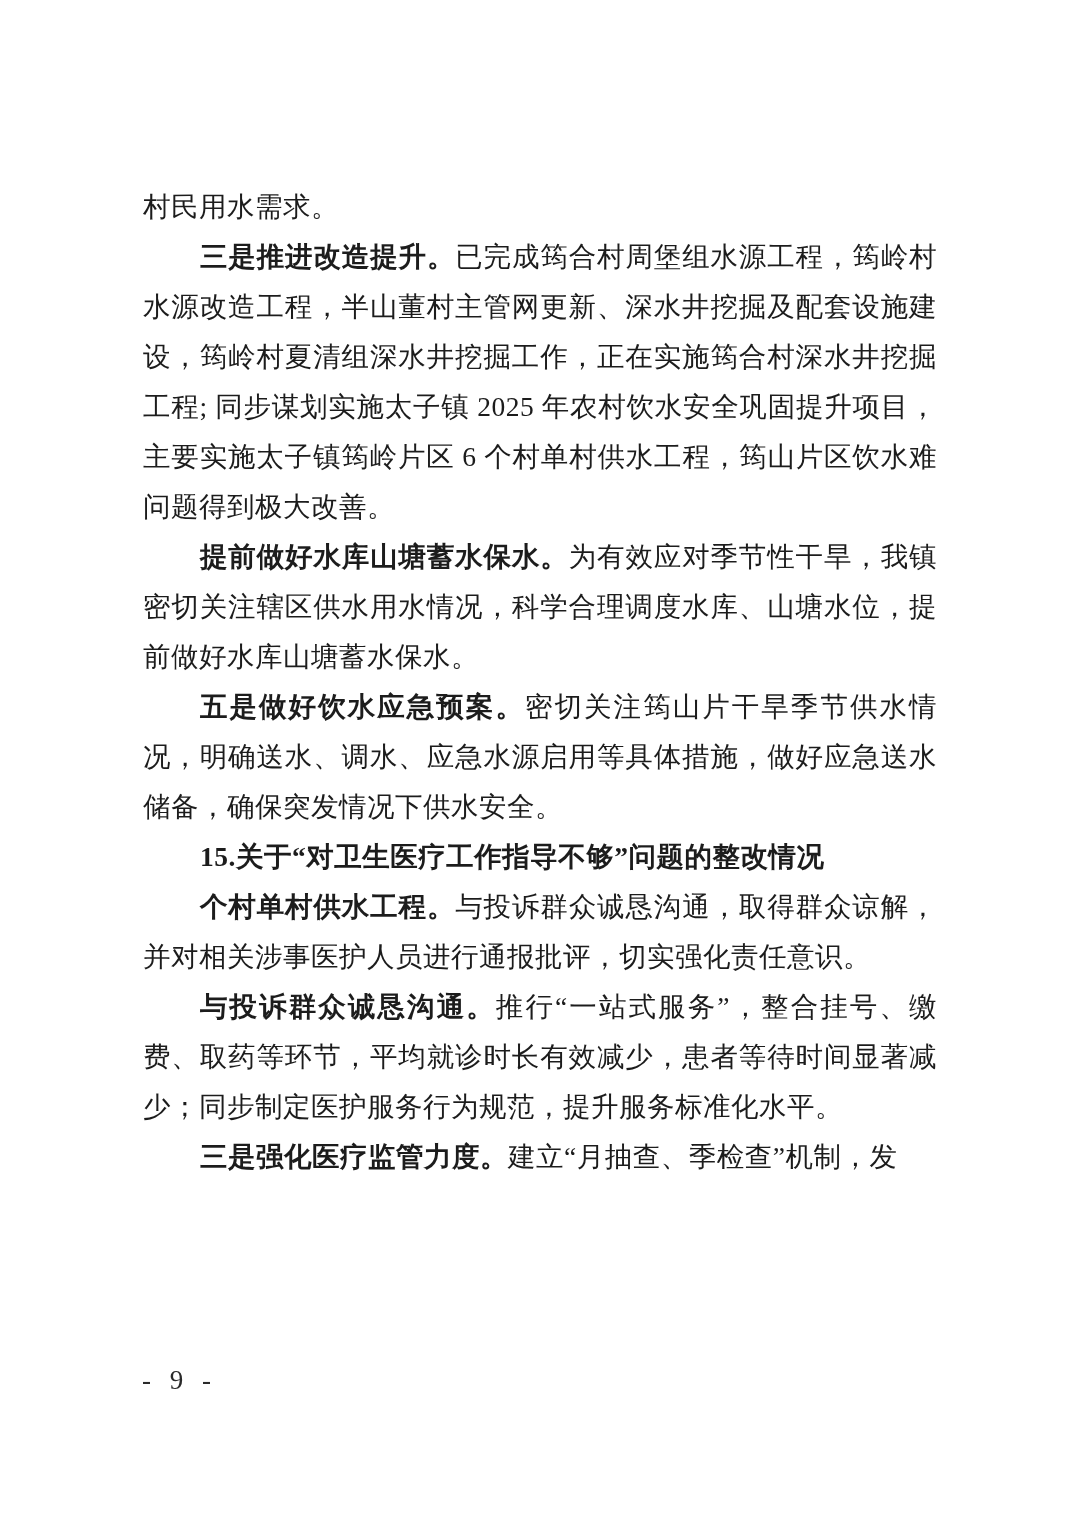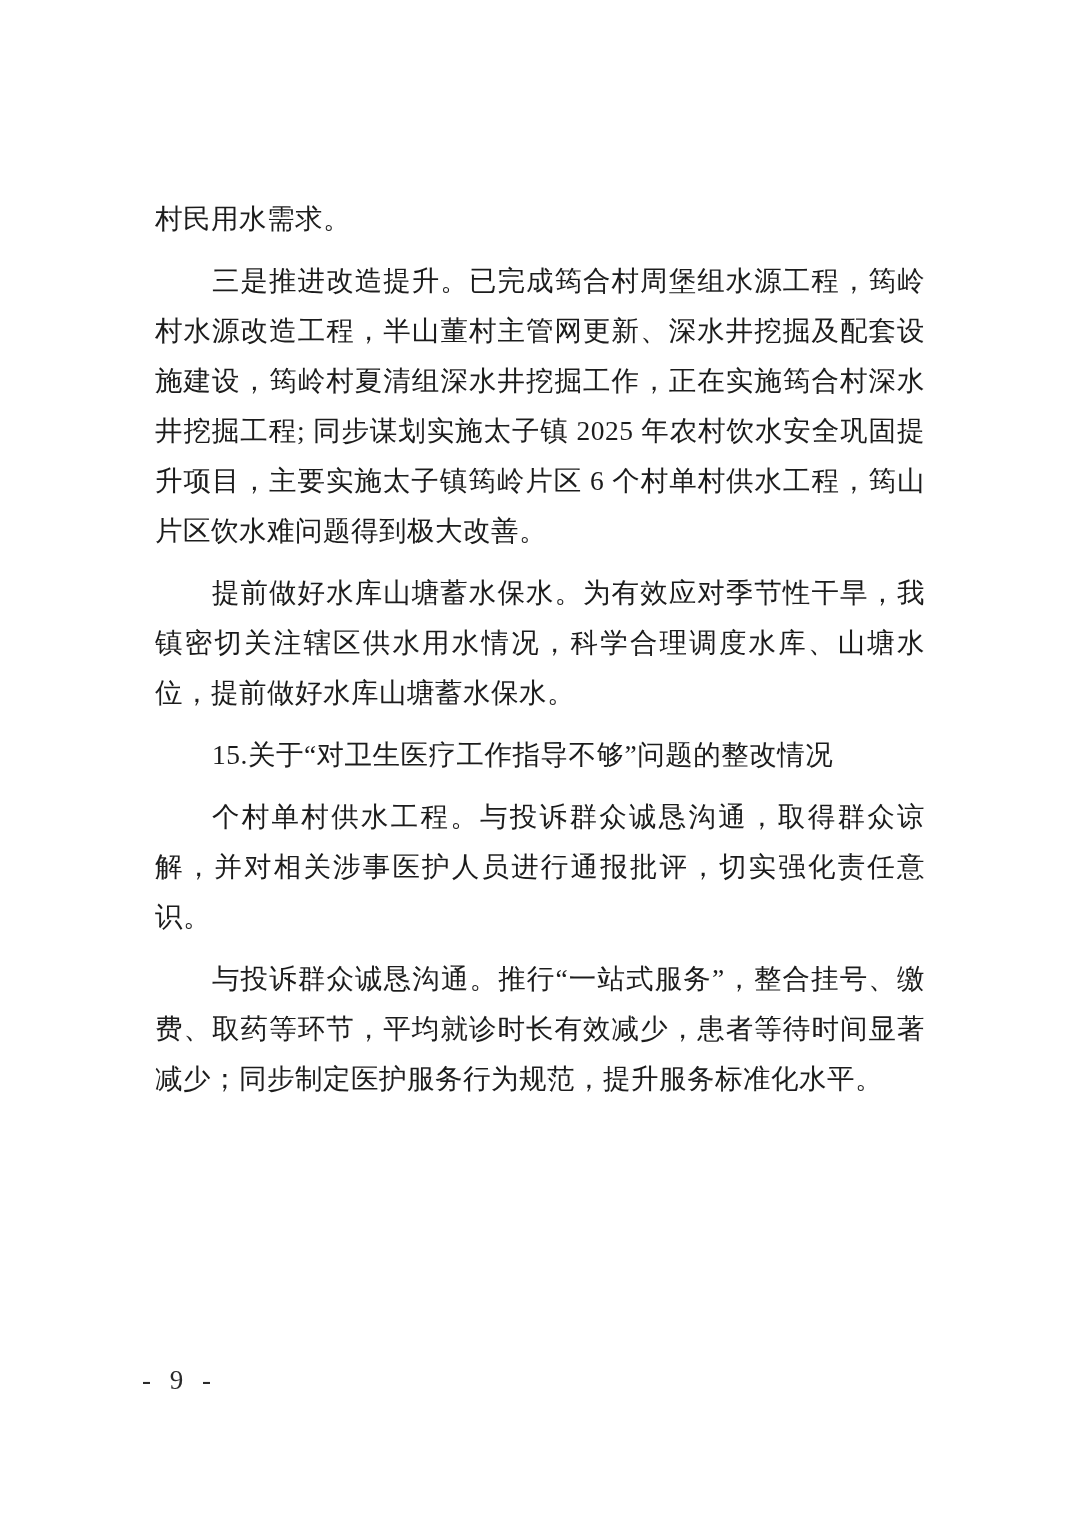--- a/index.html
+++ b/index.html
@@ -20,32 +20,32 @@
     position: absolute;
     left: 143px;
     top: 182px;
     width: 794px;
     font-size: 27.5px;
     line-height: 50px;
     text-align: justify;
     letter-spacing: 0.5px;
   }
   .para {
-    margin: 12px;
+    margin: 0;
     padding: 0;
     text-indent: 57px;
   }
   .para.no-indent {
     text-indent: 0;
   }
   .lead {
-    font-weight: normal;
+    font-weight: bold;
   }
   .para.heading {
-    font-weight: normal;
+    font-weight: bold;
   }
   .footer {
     position: absolute;
     left: 142px;
     top: 1360px;
     font-size: 27px;
     line-height: 40px;
     letter-spacing: 6px;
     color: #2a2a2a;
   }
@@ -55,25 +55,27 @@
 
 <div class="page">
   <div class="content">
 
     <p class="para no-indent"><span class="lead"></span><span class="body">村民用水需求。</span></p>
 
     <p class="para"><span class="lead">三是推进改造提升。</span><span class="body">已完成筠合村周堡组水源工程，筠岭村水源改造工程，半山董村主管网更新、深水井挖掘及配套设施建设，筠岭村夏清组深水井挖掘工作，正在实施筠合村深水井挖掘工程; 同步谋划实施太子镇 2025 年农村饮水安全巩固提升项目，主要实施太子镇筠岭片区 6 个村单村供水工程，筠山片区饮水难问题得到极大改善。</span></p>
 
     <p class="para"><span class="lead">提前做好水库山塘蓄水保水。</span><span class="body">为有效应对季节性干旱，我镇密切关注辖区供水用水情况，科学合理调度水库、山塘水位，提前做好水库山塘蓄水保水。</span></p>
 
+    <p class="para"><span class="lead">五是做好饮水应急预案。</span><span class="body">密切关注筠山片干旱季节供水情况，明确送水、调水、应急水源启用等具体措施，做好应急送水储备，确保突发情况下供水安全。</span></p>
 
 
     <p class="para heading"><span>15.关于“对卫生医疗工作指导不够”问题的整改情况</span></p>
 
     <p class="para"><span class="lead">个村单村供水工程。</span><span class="body">与投诉群众诚恳沟通，取得群众谅解，并对相关涉事医护人员进行通报批评，切实强化责任意识。</span></p>
 
     <p class="para"><span class="lead">与投诉群众诚恳沟通。</span><span class="body">推行“一站式服务”，整合挂号、缴费、取药等环节，平均就诊时长有效减少，患者等待时间显著减少；同步制定医护服务行为规范，提升服务标准化水平。</span></p>
 
+    <p class="para"><span class="lead">三是强化医疗监管力度。</span><span class="body">建立“月抽查、季检查”机制，发</span></p>
 
   </div>
 
   <div class="footer">- 9 -</div>
 </div>
 
 </body></html>

